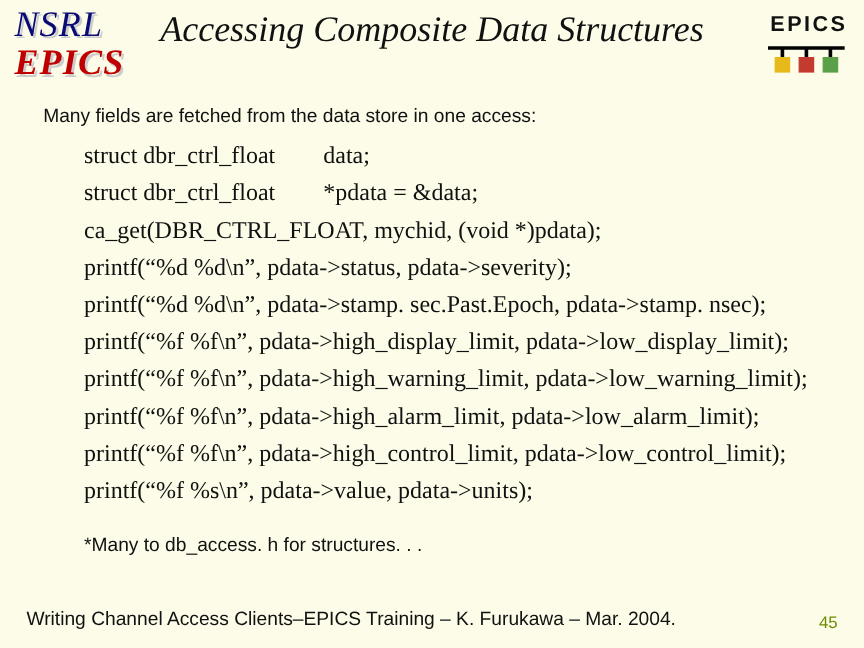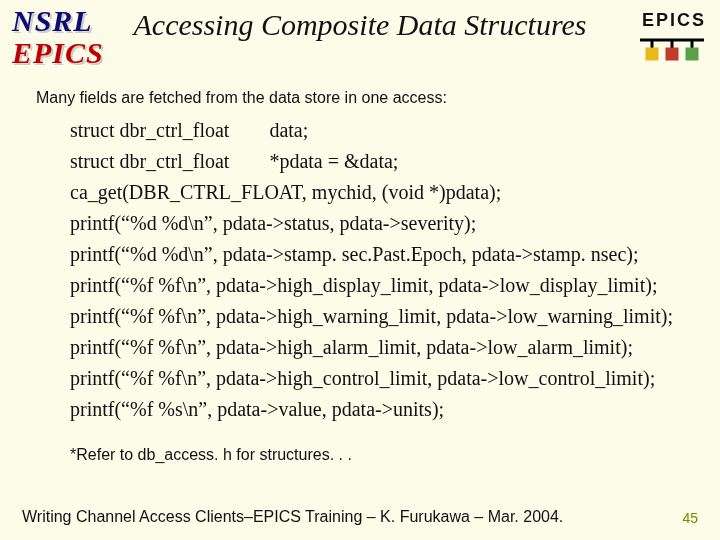--- a/index.html
+++ b/index.html
@@ -10,21 +10,21 @@
     background: #fcfce8;
     font-family: Arial, Helvetica, sans-serif;
     position: relative;
     overflow: hidden;
   }
   .nsrl {
     position: absolute;
     top: 4px;
     left: 12px;
     font-family: "Times New Roman", Times, serif;
-    font-weight: 700;
+    font-weight: 400;
     font-style: italic;
     font-size: 30px;
     color: #0b0b75;
     text-shadow: 2px 2px 0 #ccc;
     letter-spacing: 1px;
   }
   .epics-left {
     position: absolute;
     top: 36px;
     left: 12px;
@@ -127,17 +127,17 @@
   <div class="codeblock" id="codeblock">struct dbr_ctrl_float        data;
 struct dbr_ctrl_float        *pdata = &amp;data;
 ca_get(DBR_CTRL_FLOAT, mychid, (void *)pdata);
 printf(“%d %d\n”, pdata-&gt;status, pdata-&gt;severity);
 printf(“%d %d\n”, pdata-&gt;stamp. sec.Past.Epoch, pdata-&gt;stamp. nsec);
 printf(“%f %f\n”, pdata-&gt;high_display_limit, pdata-&gt;low_display_limit);
 printf(“%f %f\n”, pdata-&gt;high_warning_limit, pdata-&gt;low_warning_limit);
 printf(“%f %f\n”, pdata-&gt;high_alarm_limit, pdata-&gt;low_alarm_limit);
 printf(“%f %f\n”, pdata-&gt;high_control_limit, pdata-&gt;low_control_limit);
 printf(“%f %s\n”, pdata-&gt;value, pdata-&gt;units);</div>
-  <div class="note">*Refer to db_access. h for structures. . .</div>
+  <div class="note">*Many to db_access. h for structures. . .</div>
 </div>
 
 <div class="footer">Writing Channel Access Clients–EPICS Training – K. Furukawa – Mar. 2004.</div>
 <div class="pagenum">45</div>
 
 </body></html>

